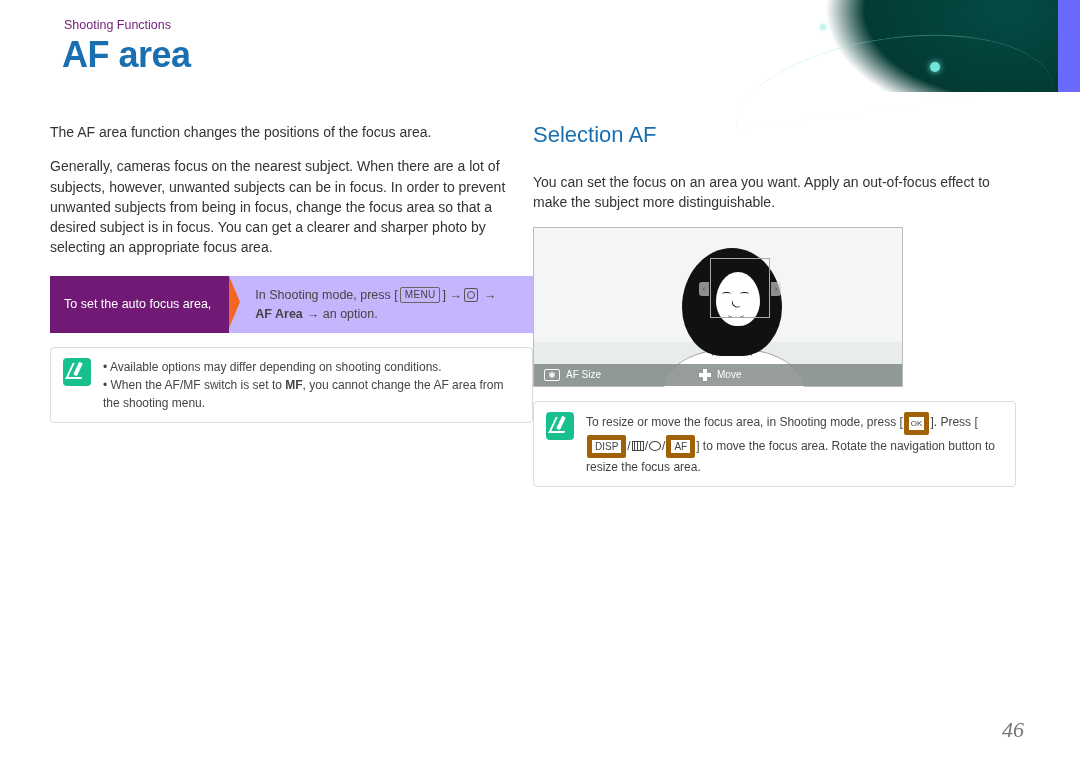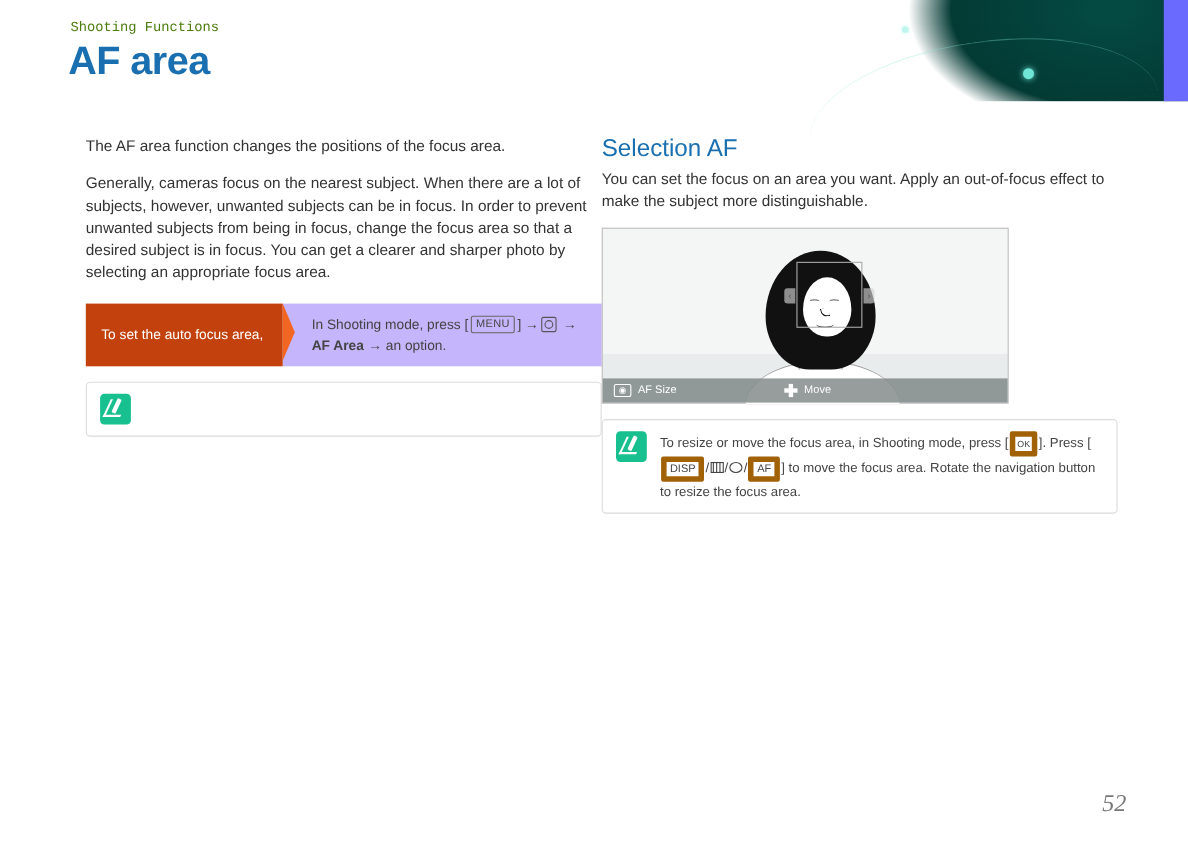--- a/index.html
+++ b/index.html
@@ -43,58 +43,57 @@
   .hdr-blue {
     position: absolute;
     right: 0; top: 0;
     width: 22px; height: 92px;
     background: #6a6aff;
   }
   .breadcrumb {
     position: absolute;
     left: 64px; top: 18px;
     font-size: 12.5px;
-    color: #4d7c0f;
-    font-family: Liberation Mono, monospace;
+    color: #701a75;
   }
   .page-title {
     position: absolute;
     left: 62px; top: 34px;
     font-size: 36px;
     font-weight: 700;
     color: #1a6fb0;
     letter-spacing: -0.5px;
   }
   .columns {
     display: flex;
-    padding: 30px 64px 0 78px;
+    padding: 30px 64px 0 50px;
     justify-content: center;
   }
   .col { flex: 1 1 0; min-width: 0; }
   .body-text {
     font-size: 14px;
     line-height: 1.45;
     color: #333;
     margin-bottom: 14px;
   }
   .section-heading {
     font-size: 22px;
     font-weight: 400;
     color: #1a6fb0;
-    margin-bottom: 4px;
+    margin-bottom: 24px;
   }
   
   .instr-box {
     display: flex;
     align-items: stretch;
     margin: 18px 0 14px 0;
     font-size: 12.5px;
   }
   .instr-flag {
-    background: #c2410c;
+    background: #701a75;
     color: #fff;
     padding: 10px 18px 10px 14px;
     line-height: 1.35;
     position: relative;
     display:flex; align-items:center;
   }
   .instr-flag::after{
     content:"";
     position:absolute;
     right:-11px; top:0;
@@ -280,20 +279,24 @@
         <span class="cam-icon"></span>
         <span class="arrow">→</span>
         <b>AF Area</b>
         <span style="margin-left:4px">→ an option.</span>
       </div>
     </div>
 
     <div class="note-box">
       <div class="pen-icon"></div>
       <ul class="note-list">
+        <li>Available options may differ depending on shooting conditions.</li>
+        <li>
+          <span>When the AF/MF switch is set to </span><b>MF</b><span>, you cannot change the AF area from the shooting menu.</span>
+        </li>
       </ul>
     </div>
   </div>
 
   <div class="col">
     <h2 class="section-heading">Selection AF</h2>
     <p class="body-text">You can set the focus on an area you want. Apply an out-of-focus effect to make the subject more distinguishable.</p>
 
     <div class="photo-frame">
       <div class="shoulders"></div>
@@ -324,13 +327,13 @@
 
     <div class="note-box">
       <div class="pen-icon"></div>
       <div>
         <span>To resize or move the focus area, in Shooting mode, press [</span><span class="disp-label" style="font-size:8px;padding:0 2px;">OK</span><span>]. Press [</span><span class="disp-label">DISP</span>/<span class="mini-icon mi-grid"></span>/<span class="mini-icon mi-flower"></span>/<span class="disp-label">AF</span><span>] to move the focus area. Rotate the navigation button to resize the focus area.</span>
       </div>
     </div>
   </div>
 </div>
 
-<div class="page-num">52</div>
+<div class="page-num">46</div>
 
 </body></html>

